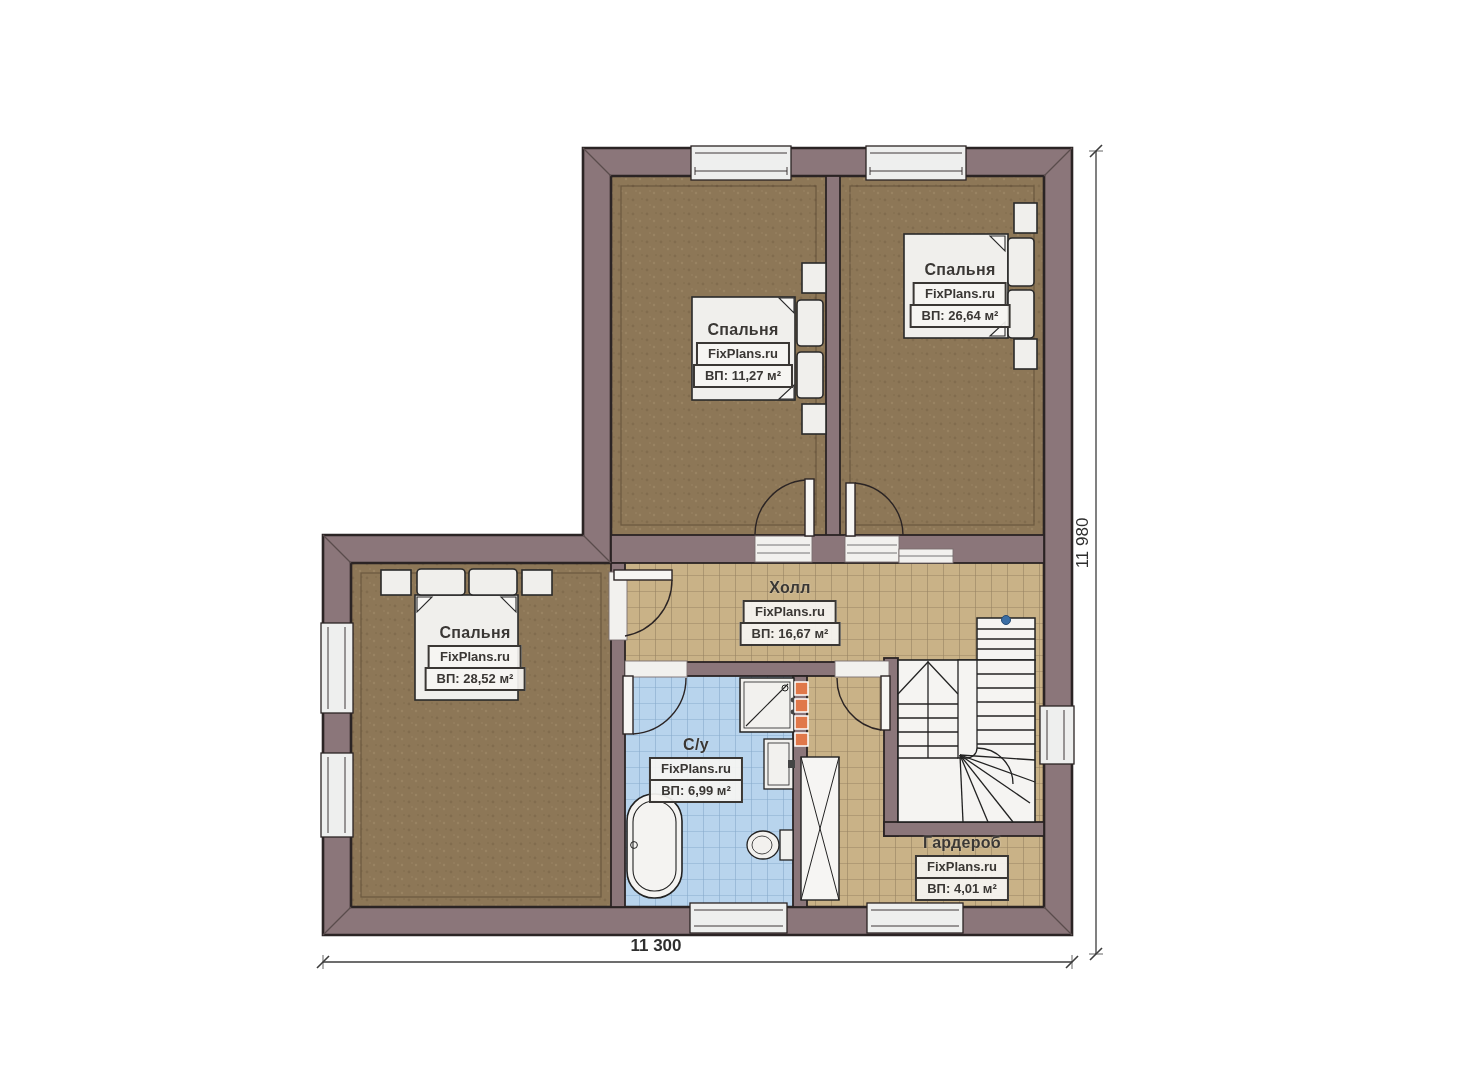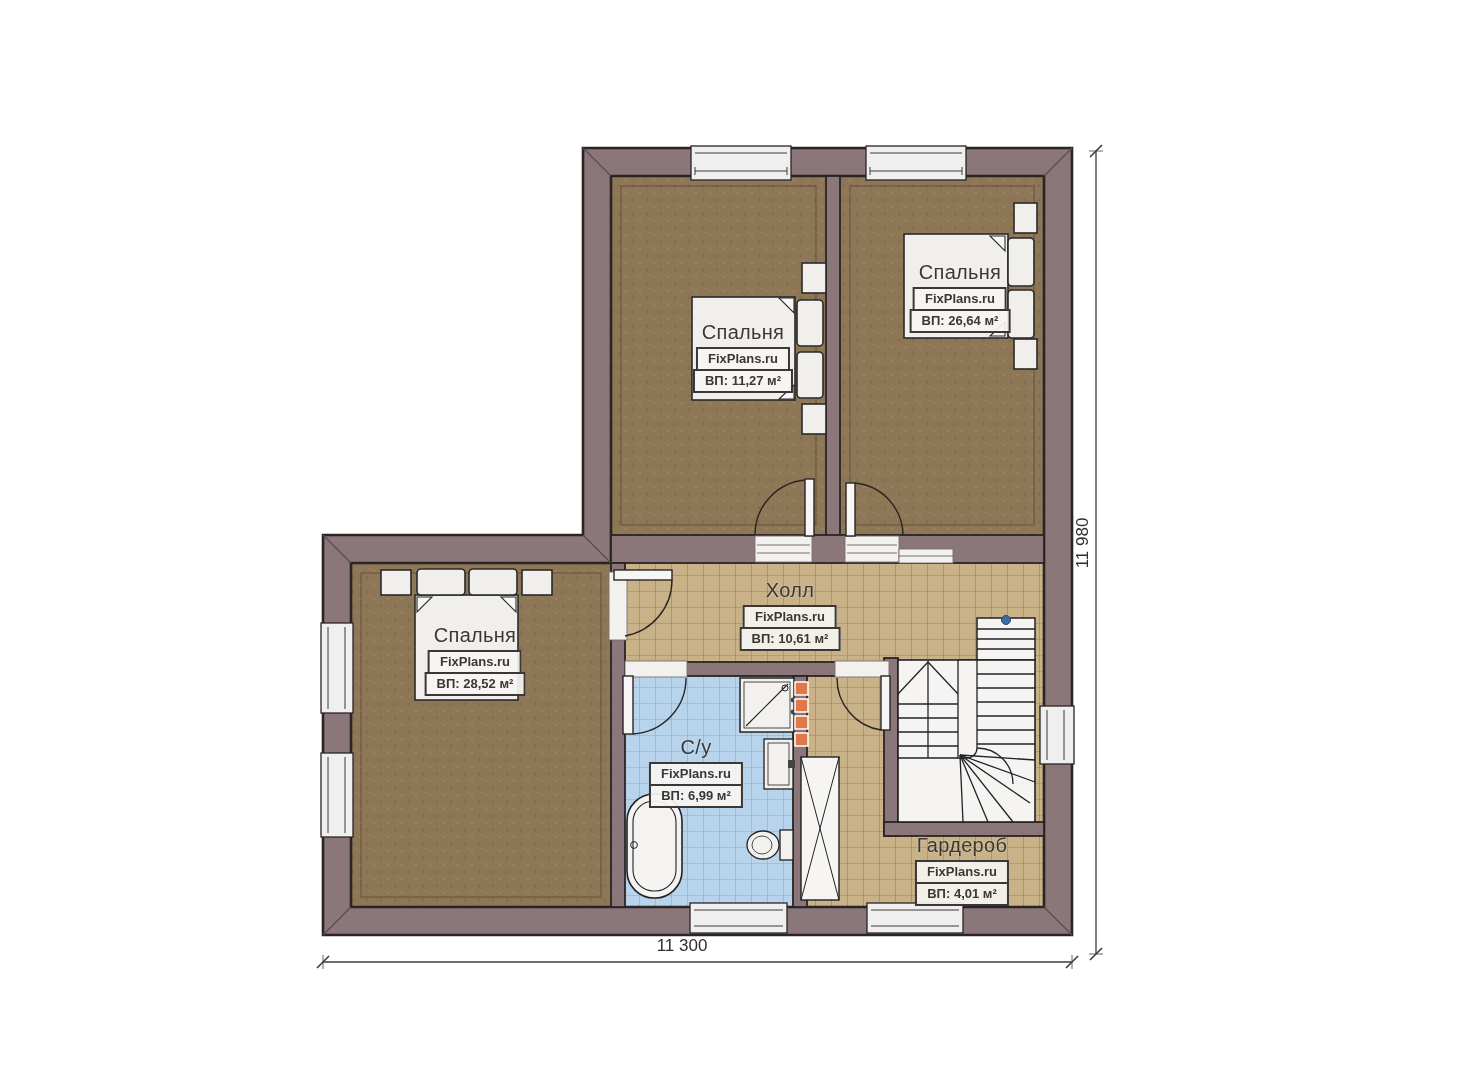--- a/index.html
+++ b/index.html
@@ -1,21 +1,21 @@
 <!DOCTYPE html>
 <html><head>
 <meta charset="utf-8">
 <style>
   html,body{margin:0;padding:0;background:#ffffff;}
   #canvas{position:relative;width:1473px;height:1080px;background:#ffffff;overflow:hidden;
           font-family:"Liberation Sans", sans-serif;}
   #plan-svg{position:absolute;left:0;top:0;}
   .room-label{position:absolute;transform:translateX(-50%);display:flex;flex-direction:column;
               align-items:center;z-index:5;}
-  .room-name{font-weight:normal;font-size:20px;color:#3a3734;letter-spacing:.3px;margin-bottom:3px;
+  .room-name{font-weight:bold;font-size:16px;color:#3a3734;letter-spacing:.3px;margin-bottom:3px;
              text-shadow:0 0 2px rgba(255,255,255,.5);white-space:nowrap;}
   .label-box{border:2px solid #3a3734;background:rgba(246,245,242,.92);padding:0 10px;
              font-size:13px;font-weight:bold;color:#3a3734;line-height:20px;text-align:center;
              white-space:nowrap;}
   .label-box.area{margin-top:-2px;}
   .dim{position:absolute;font-size:17px;color:#2f2f2f;z-index:5;white-space:nowrap;}
   .dim-bottom{transform:translateX(-50%);}
   .dim-right{transform:translate(-50%,-50%) rotate(-90deg);}
 </style>
 </head>
@@ -292,31 +292,31 @@
 
 <div class="room-label" style="left:475px;top:624px;">
   <div class="room-name">Спальня</div>
   <div class="label-box">FixPlans.ru</div>
   <div class="label-box area">ВП: 28,52 м²</div>
 </div>
 
 <div class="room-label" style="left:790px;top:579px;">
   <div class="room-name">Холл</div>
   <div class="label-box">FixPlans.ru</div>
-  <div class="label-box area">ВП: 10,61 м²</div>
+  <div class="label-box area">ВП: 16,67 м²</div>
 </div>
 
 <div class="room-label" style="left:696px;top:736px;">
   <div class="room-name">С/у</div>
   <div class="label-box">FixPlans.ru</div>
   <div class="label-box area">ВП: 6,99 м²</div>
 </div>
 
 <div class="room-label" style="left:962px;top:834px;">
   <div class="room-name">Гардероб</div>
   <div class="label-box">FixPlans.ru</div>
   <div class="label-box area">ВП: 4,01 м²</div>
 </div>
 
-<div class="dim dim-bottom" style="left:682px;top:936px;">11 300</div>
+<div class="dim dim-bottom" style="left:656px;top:936px;font-weight:bold;">11 300</div>
 <div class="dim dim-right" style="left:1083px;top:543px;">11 980</div>
 
 </div>
 
 </body></html>

